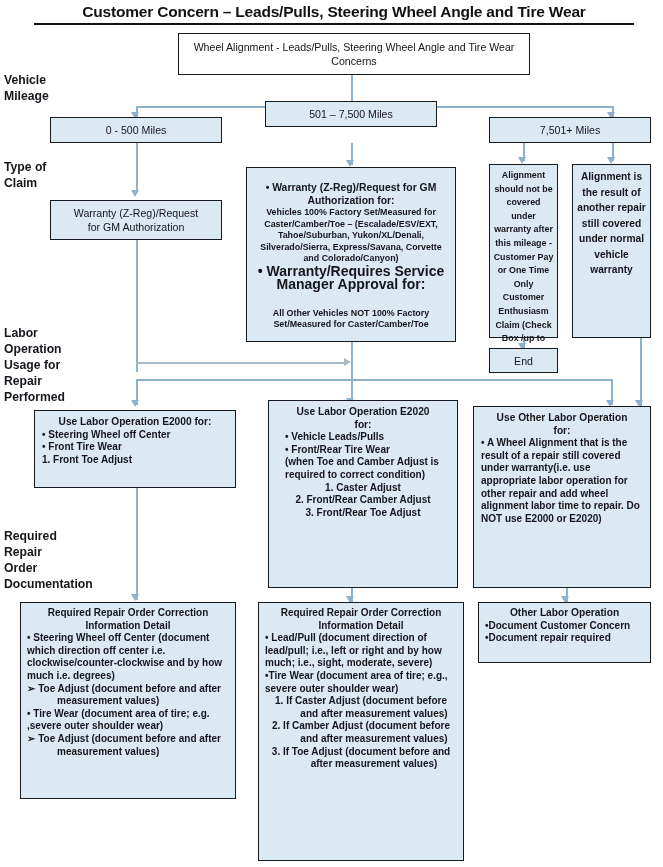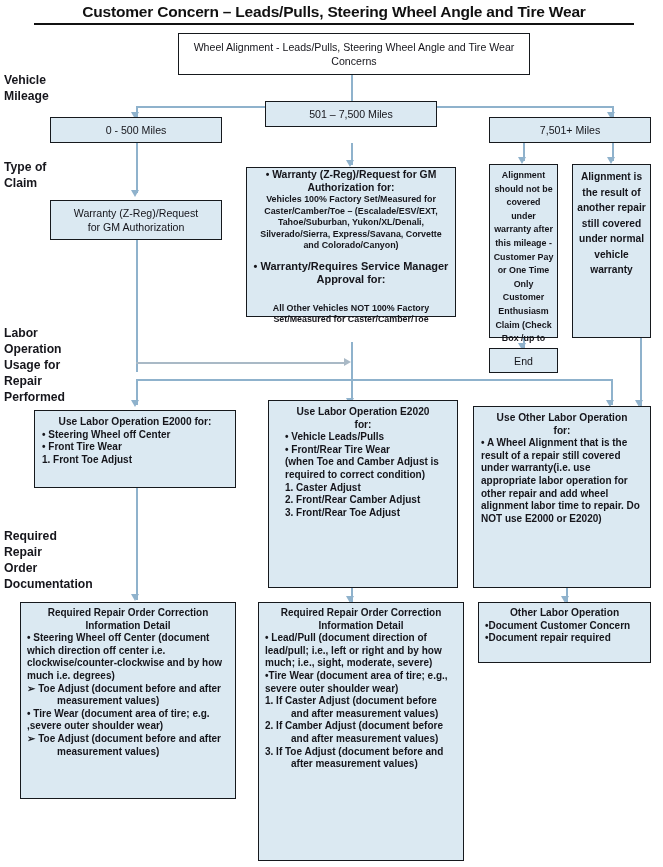--- a/index.html
+++ b/index.html
@@ -60,20 +60,21 @@
     background: #ffffff;
   }
   .node .ctr { text-align: center; }
   .node p {
     margin: 0;
     font-weight: bold;
   }
   .node .hang {
     padding-left: 26px;
     text-indent: -26px;
+    text-align: center;
   }
   .node .hang2 {
     padding-left: 30px;
     text-indent: -30px;
   }
   .node.mid-title { font-size: 10.6px; line-height: 14px; }
   .node.small-txt { font-size: 9px; line-height: 11.6px; }
   .node.narrow-txt { font-size: 10px; line-height: 12.6px; }
 
   
@@ -190,24 +191,24 @@
     <div class="ctr">7,501+ Miles</div>
   </div>
 
   <div class="node mid-title" style="left:50px; top:200px; width:172px; height:40px; display:flex; align-items:center; justify-content:center;">
     <div class="ctr">
       <span>Warranty (Z-Reg)/Request</span><br>
       <span>for GM  Authorization</span>
     </div>
   </div>
 
-  <div class="node small-txt" style="left:246px; top:167px; width:210px; height:150px; padding:0 6px;">
+  <div class="node small-txt" style="left:246px; top:167px; width:210px; height:175px; padding:13px 6px;">
     <p class="ctr" style="font-size:10.4px; line-height:13px;">• Warranty (Z-Reg)/Request for GM Authorization for:</p>
     <p class="ctr" style="font-size:8.9px; line-height:11.5px;">Vehicles 100% Factory Set/Measured for Caster/Camber/Toe – (Escalade/ESV/EXT, Tahoe/Suburban, Yukon/XL/Denali, Silverado/Sierra, Express/Savana,  Corvette and Colorado/Canyon)</p>
-    <p class="ctr" style="font-size:11px; line-height:13px;margin-top:8px;">• Warranty/Requires Service Manager Approval for:</p>
+    <p class="ctr" style="font-size:14px; line-height:13px;">• Warranty/Requires Service Manager Approval for:</p>
     <p class="ctr" style="font-size:8.9px; line-height:11.5px;margin-top:17px;">All Other Vehicles NOT 100% Factory Set/Measured for Caster/Camber/Toe</p>
   </div>
 
   <div class="node small-txt" style="left:489px; top:164px; width:69px; height:174px; padding:4px 3px;">
     <p class="ctr" style="font-size:8.9px; line-height:13.6px;">Alignment should not be covered under warranty after this mileage - Customer Pay or  One Time Only Customer Enthusiasm Claim (Check Box /up to 10,000 miles)</p>
   </div>
 
   <div class="node narrow-txt" style="left:572px; top:164px; width:79px; height:174px; padding:4px 3px;">
     <p class="ctr" style="font-size:10.2px; line-height:15.5px;">Alignment is the result of another repair still covered under normal vehicle warranty</p>
   </div>

